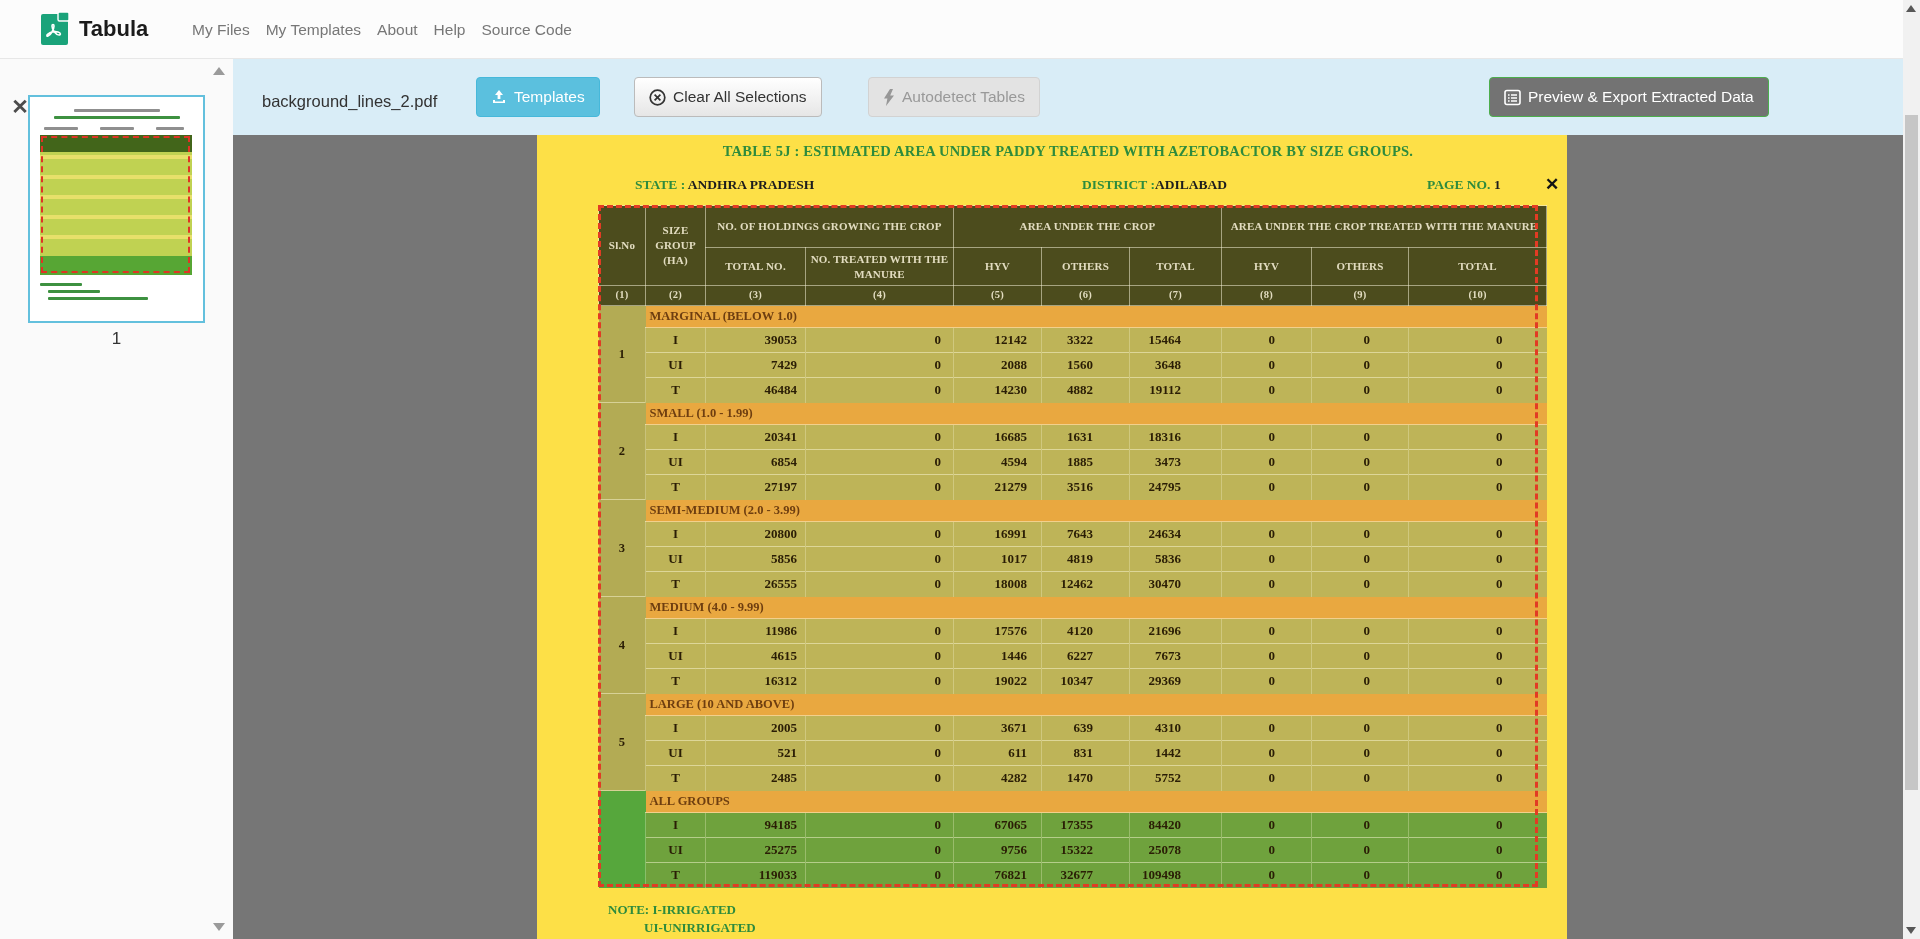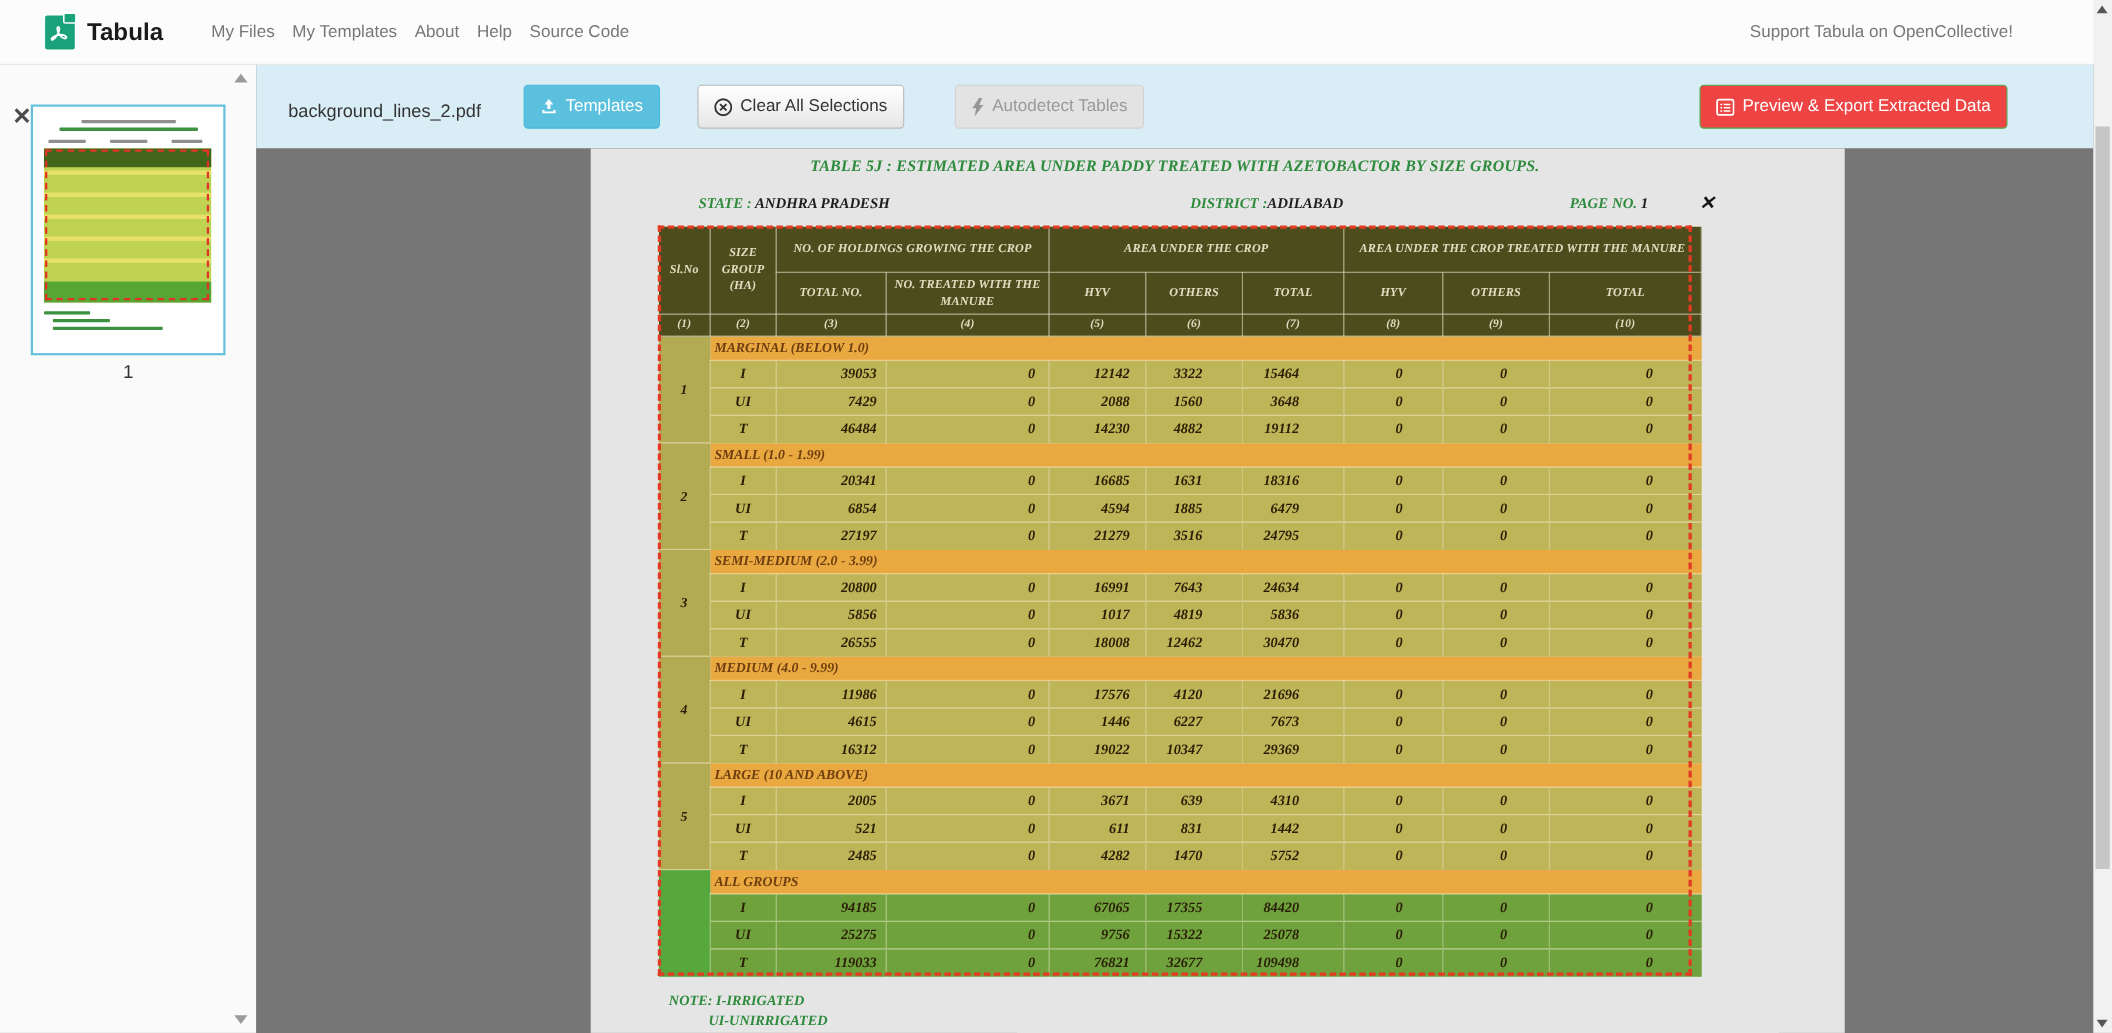--- a/index.html
+++ b/index.html
@@ -29,26 +29,26 @@
   .side-arrow.up { top:8px; border-bottom:8px solid #9a9a9a; }
   .side-arrow.down { bottom:8px; border-top:8px solid #9a9a9a; }
 
   
   .toolbar { position:absolute; left:233px; top:59px; width:1670px; height:76px; background:#d9edf7; }
   .filename { position:absolute; left:29px; top:0; height:84px; display:flex; align-items:center; font-size:16.5px; color:#333; }
   .btn { position:absolute; top:18px; height:40px; border-radius:4px; display:flex; align-items:center; gap:7px; padding:0 14px; font-size:15.5px; cursor:pointer; border:1px solid transparent; white-space:nowrap;}
   .btn-templates { left:243px; background:#5bc0de; border-color:#46b8da; color:#fff; }
   .btn-clear { left:401px; background:linear-gradient(#ffffff,#e6e6e6); border-color:#bbb; color:#333; }
   .btn-auto { left:635px; background:#e3e3e3; border-color:#d2d2d2; color:#999; cursor:default; }
-  .btn-export { left:1312px; background:#ef4444; border-color:#4cae4c; color:#fff; }
+  .btn-export { left:1256px; background:#737373; border-color:#4cae4c; color:#fff; }
   .icon { display:inline-flex; }
 
   
   .main { position:absolute; left:233px; top:135px; width:1670px; height:804px; background:#767676; }
-  .page { position:absolute; left:304px; top:0; width:1140px; height:804px; background:#e5e5e5; font-family:"Liberation Serif", serif;font-style:italic; }
+  .page { position:absolute; left:304px; top:0; width:1030px; height:804px; background:#fde047; font-family:"Liberation Serif", serif; }
   .doc-title { position:absolute; left:61px; top:8px; width:940px; text-align:center; color:#2e8b3d; font-weight:bold; font-size:14.5px; letter-spacing:.2px;}
   .doc-meta { position:absolute; left:0; top:42px; width:1030px; height:20px; font-size:13.5px; font-weight:bold; }
   .meta-state { position:absolute; left:98px; }
   .meta-district { position:absolute; left:545px; }
   .meta-page { position:absolute; left:890px; }
   .green-label { color:#2e8b3d; } .dark-val { color:#1d1d1d; }
   .sel-close { position:absolute; left:1005px; top:40px; width:20px; height:20px; color:#141414; font-weight:bold; font-size:17px; line-height:20px; text-align:center; cursor:pointer; font-family:"Liberation Sans",sans-serif;}
 
   .table-wrap { position:absolute; left:61px; top:70px; }
   table.data-table { border-collapse:collapse; table-layout:fixed; width:948px; }
@@ -97,21 +97,20 @@
       </span>
       <span class="brand-name">Tabula</span>
     </div>
     <nav class="nav-links">
       <span class="nav-link">My Files</span>
       <span class="nav-link">My Templates</span>
       <span class="nav-link">About</span>
       <span class="nav-link">Help</span>
       <span class="nav-link">Source Code</span>
     </nav>
-    <div class="nav-support">Support Tabula on OpenCollective!</div>
   </header>
 
   <aside class="sidebar">
     <div class="thumb-close">✕</div>
     <div class="thumbnail">
       <div class="mini-line" style="left:44px;top:12px;width:86px;background:#8f8f8f;"></div>
       <div class="mini-line" style="left:24px;top:19px;width:126px;background:#3d9140;"></div>
       <div class="mini-line" style="left:14px;top:30px;width:34px;background:#8f8f8f;"></div>
       <div class="mini-line" style="left:70px;top:30px;width:34px;background:#8f8f8f;"></div>
       <div class="mini-line" style="left:126px;top:30px;width:28px;background:#8f8f8f;"></div>
@@ -290,21 +289,21 @@
                 <td class="num p5">0</td>
                 <td class="num p6">0</td>
                 <td class="num p7">0</td>
               </tr>
               <tr class="data">
                 <td class="code">UI</td>
                 <td class="num p0">6854</td>
                 <td class="num p1">0</td>
                 <td class="num p2">4594</td>
                 <td class="num p3">1885</td>
-                <td class="num p4">6479</td>
+                <td class="num p4">3473</td>
                 <td class="num p5">0</td>
                 <td class="num p6">0</td>
                 <td class="num p7">0</td>
               </tr>
               <tr class="data">
                 <td class="code">T</td>
                 <td class="num p0">27197</td>
                 <td class="num p1">0</td>
                 <td class="num p2">21279</td>
                 <td class="num p3">3516</td>

